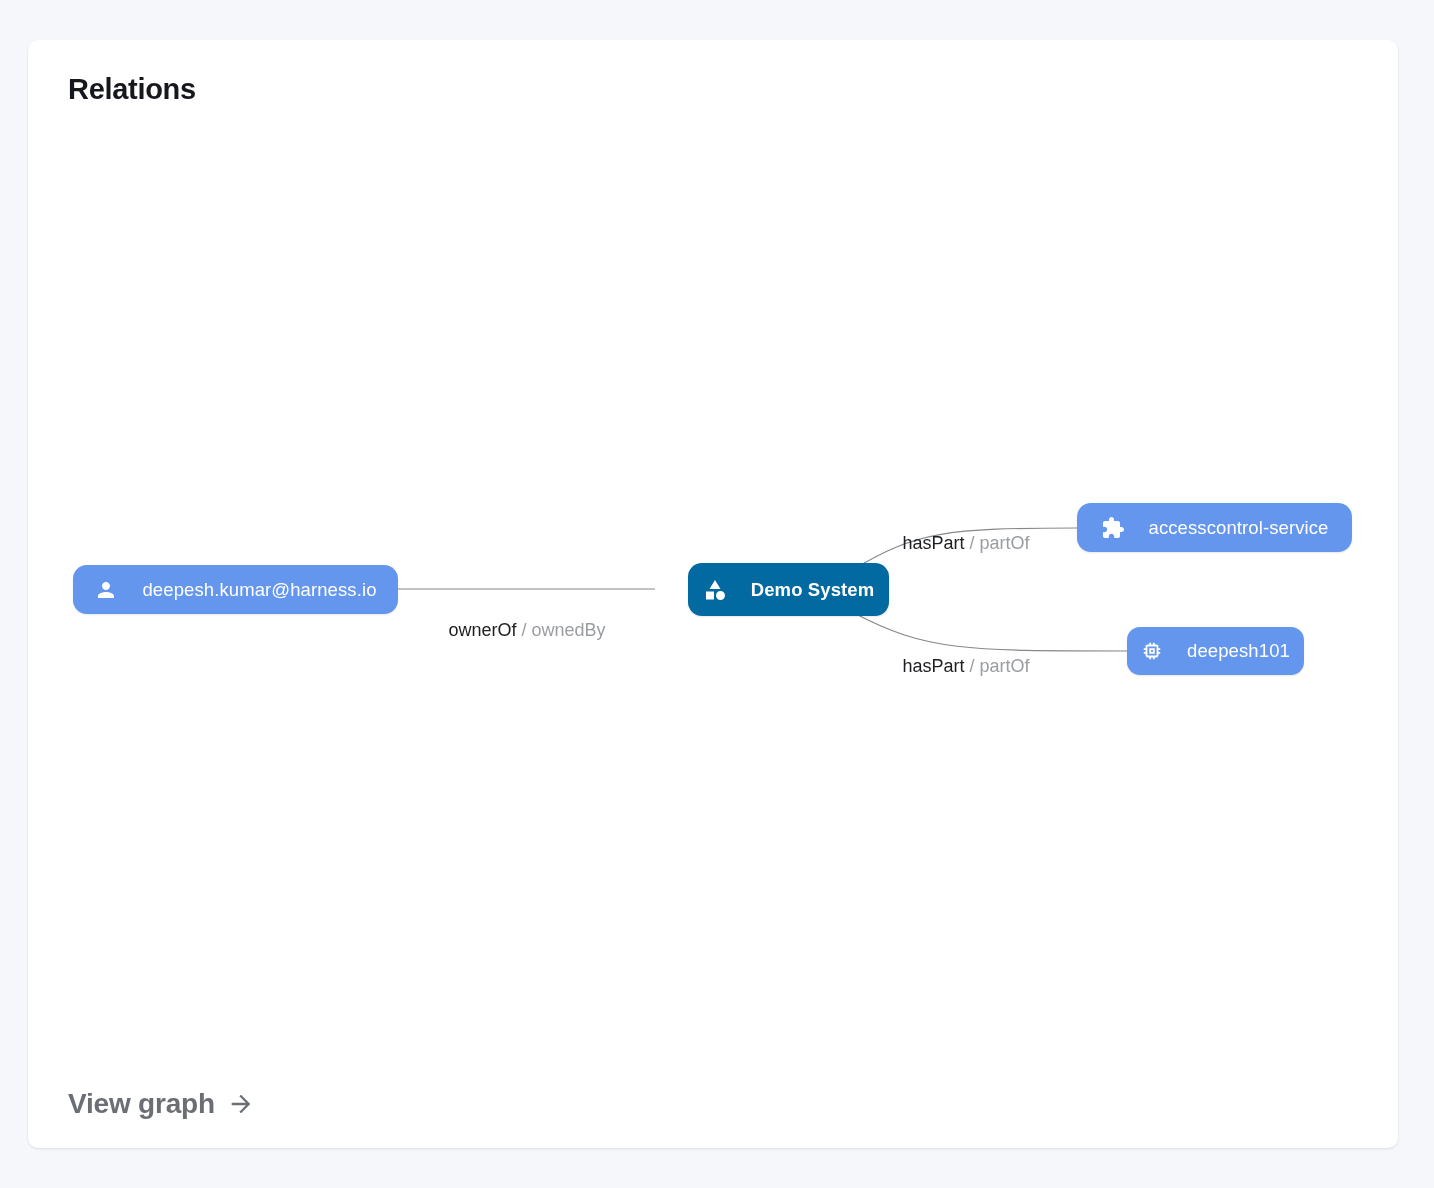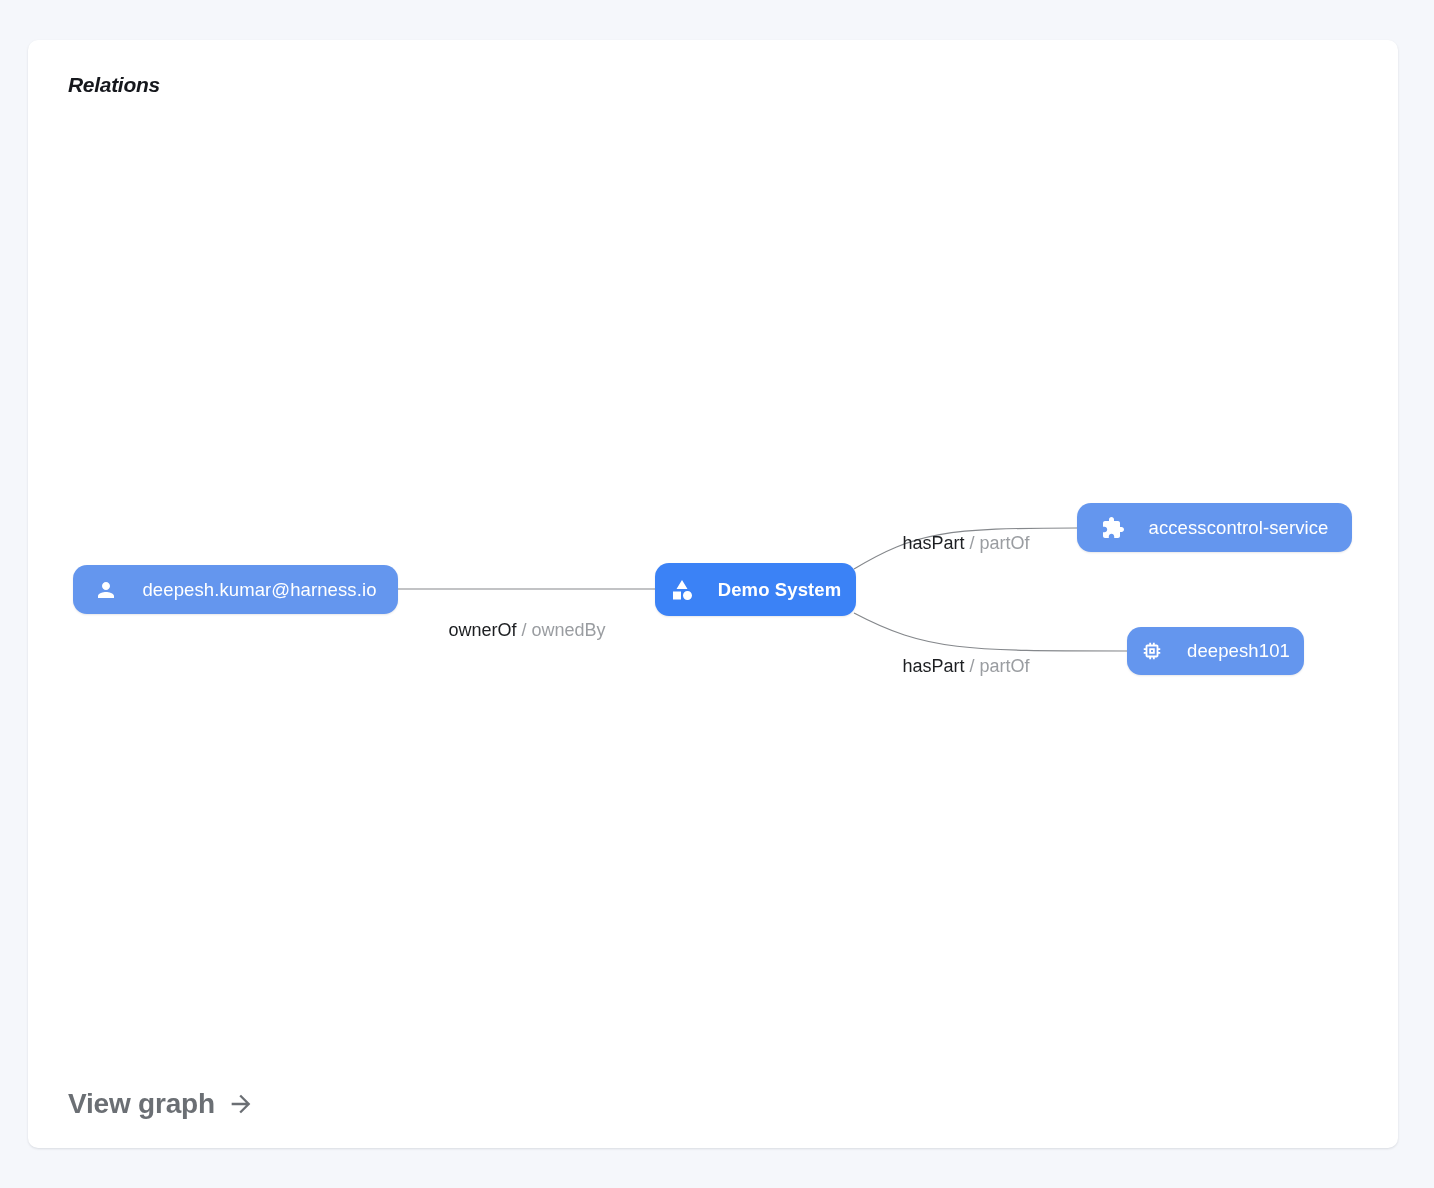--- a/index.html
+++ b/index.html
@@ -25,25 +25,24 @@
     position:absolute;
     left:28px;top:40px;
     width:1370px;height:1108px;
     background:var(--card-bg);
     border-radius:10px;
     box-shadow:0 1px 2px rgba(16,24,40,.05),0 1px 3px rgba(16,24,40,.07);
   }
   .card-title{
     position:absolute;
     left:40px;top:33px;
-    font-size:21px;
+    font-size:29px;
     font-weight:700;
     letter-spacing:-0.3px;
     color:var(--title);
-    font-style:italic;
   }
   .graph{
     position:absolute;
     inset:0;
   }
   .edges-svg{
     position:absolute;
     left:0;top:0;
     width:1370px;height:1108px;
   }
@@ -64,21 +63,21 @@
     font-size:18.5px;
     font-weight:500;
     cursor:pointer;
     box-shadow:0 1px 2px rgba(16,24,40,.10);
     letter-spacing:0.1px;
   }
   .node svg{flex:0 0 auto;fill:#ffffff;}
   .node-user{left:45px;top:525px;width:325px;}
   .node-system{left:627px;top:523px;width:201px;height:53px;font-weight:700;}
   .node-service{left:1049px;top:463px;width:275px;}
-  .node-component{left:1099px;top:587px;width:177px;height:48px;}
+  .node-component{left:1099px;top:587px;width:177px;height:48px;border-radius:13px;}
   .edge-label{
     position:absolute;
     width:220px;
     text-align:center;
     font-size:18px;
     white-space:nowrap;
   }
   .edge-label .primary{color:var(--label-primary);}
   .edge-label .sep,.edge-label .secondary{color:var(--label-secondary);}
   .edge-label .sep{margin:0 5px;}
@@ -115,21 +114,21 @@
       <path d="M826 573 C898 611 938 611 1099 611"></path>
     </svg>
 
     <div class="node node-user" style="background: rgb(100, 150, 238);">
       <svg width="24" height="24" viewBox="0 0 24 24">
         <path d="M12 12c2.21 0 4-1.79 4-4s-1.79-4-4-4-4 1.79-4 4 1.79 4 4 4zm0 2c-2.67 0-8 1.34-8 4v2h16v-2c0-2.66-5.33-4-8-4z"></path>
       </svg>
       <span>deepesh.kumar@harness.io</span>
     </div>
 
-    <div class="node node-system" style="background: #3b82f6;">
+    <div class="node node-system" style="background: #0369a1; margin-left: 33px;">
       <svg width="24" height="24" viewBox="0 0 24 24">
         <path d="M12 2l-5.5 9h11L12 2zm5.5 20c2.49 0 4.5-2.01 4.5-4.5S19.99 13 17.5 13 13 15.01 13 17.5s2.01 4.5 4.5 4.5zM3 21.5h8v-8H3v8z"></path>
       </svg>
       <span>Demo System</span>
     </div>
 
     <div class="node node-service" style="background: rgb(100, 150, 238);">
       <svg width="24" height="24" viewBox="0 0 24 24">
         <path d="M20.5 11H19V7c0-1.1-.9-2-2-2h-4V3.5C13 2.12 11.88 1 10.5 1S8 2.12 8 3.5V5H4c-1.1 0-1.99.9-1.99 2v3.8H3.5c1.49 0 2.7 1.21 2.7 2.7s-1.21 2.7-2.7 2.7H2V20c0 1.1.9 2 2 2h3.8v-1.5c0-1.49 1.21-2.7 2.7-2.7 1.49 0 2.7 1.21 2.7 2.7V22H17c1.1 0 2-.9 2-2v-4h1.5c1.38 0 2.5-1.12 2.5-2.5S21.88 11 20.5 11z"></path>
       </svg>

